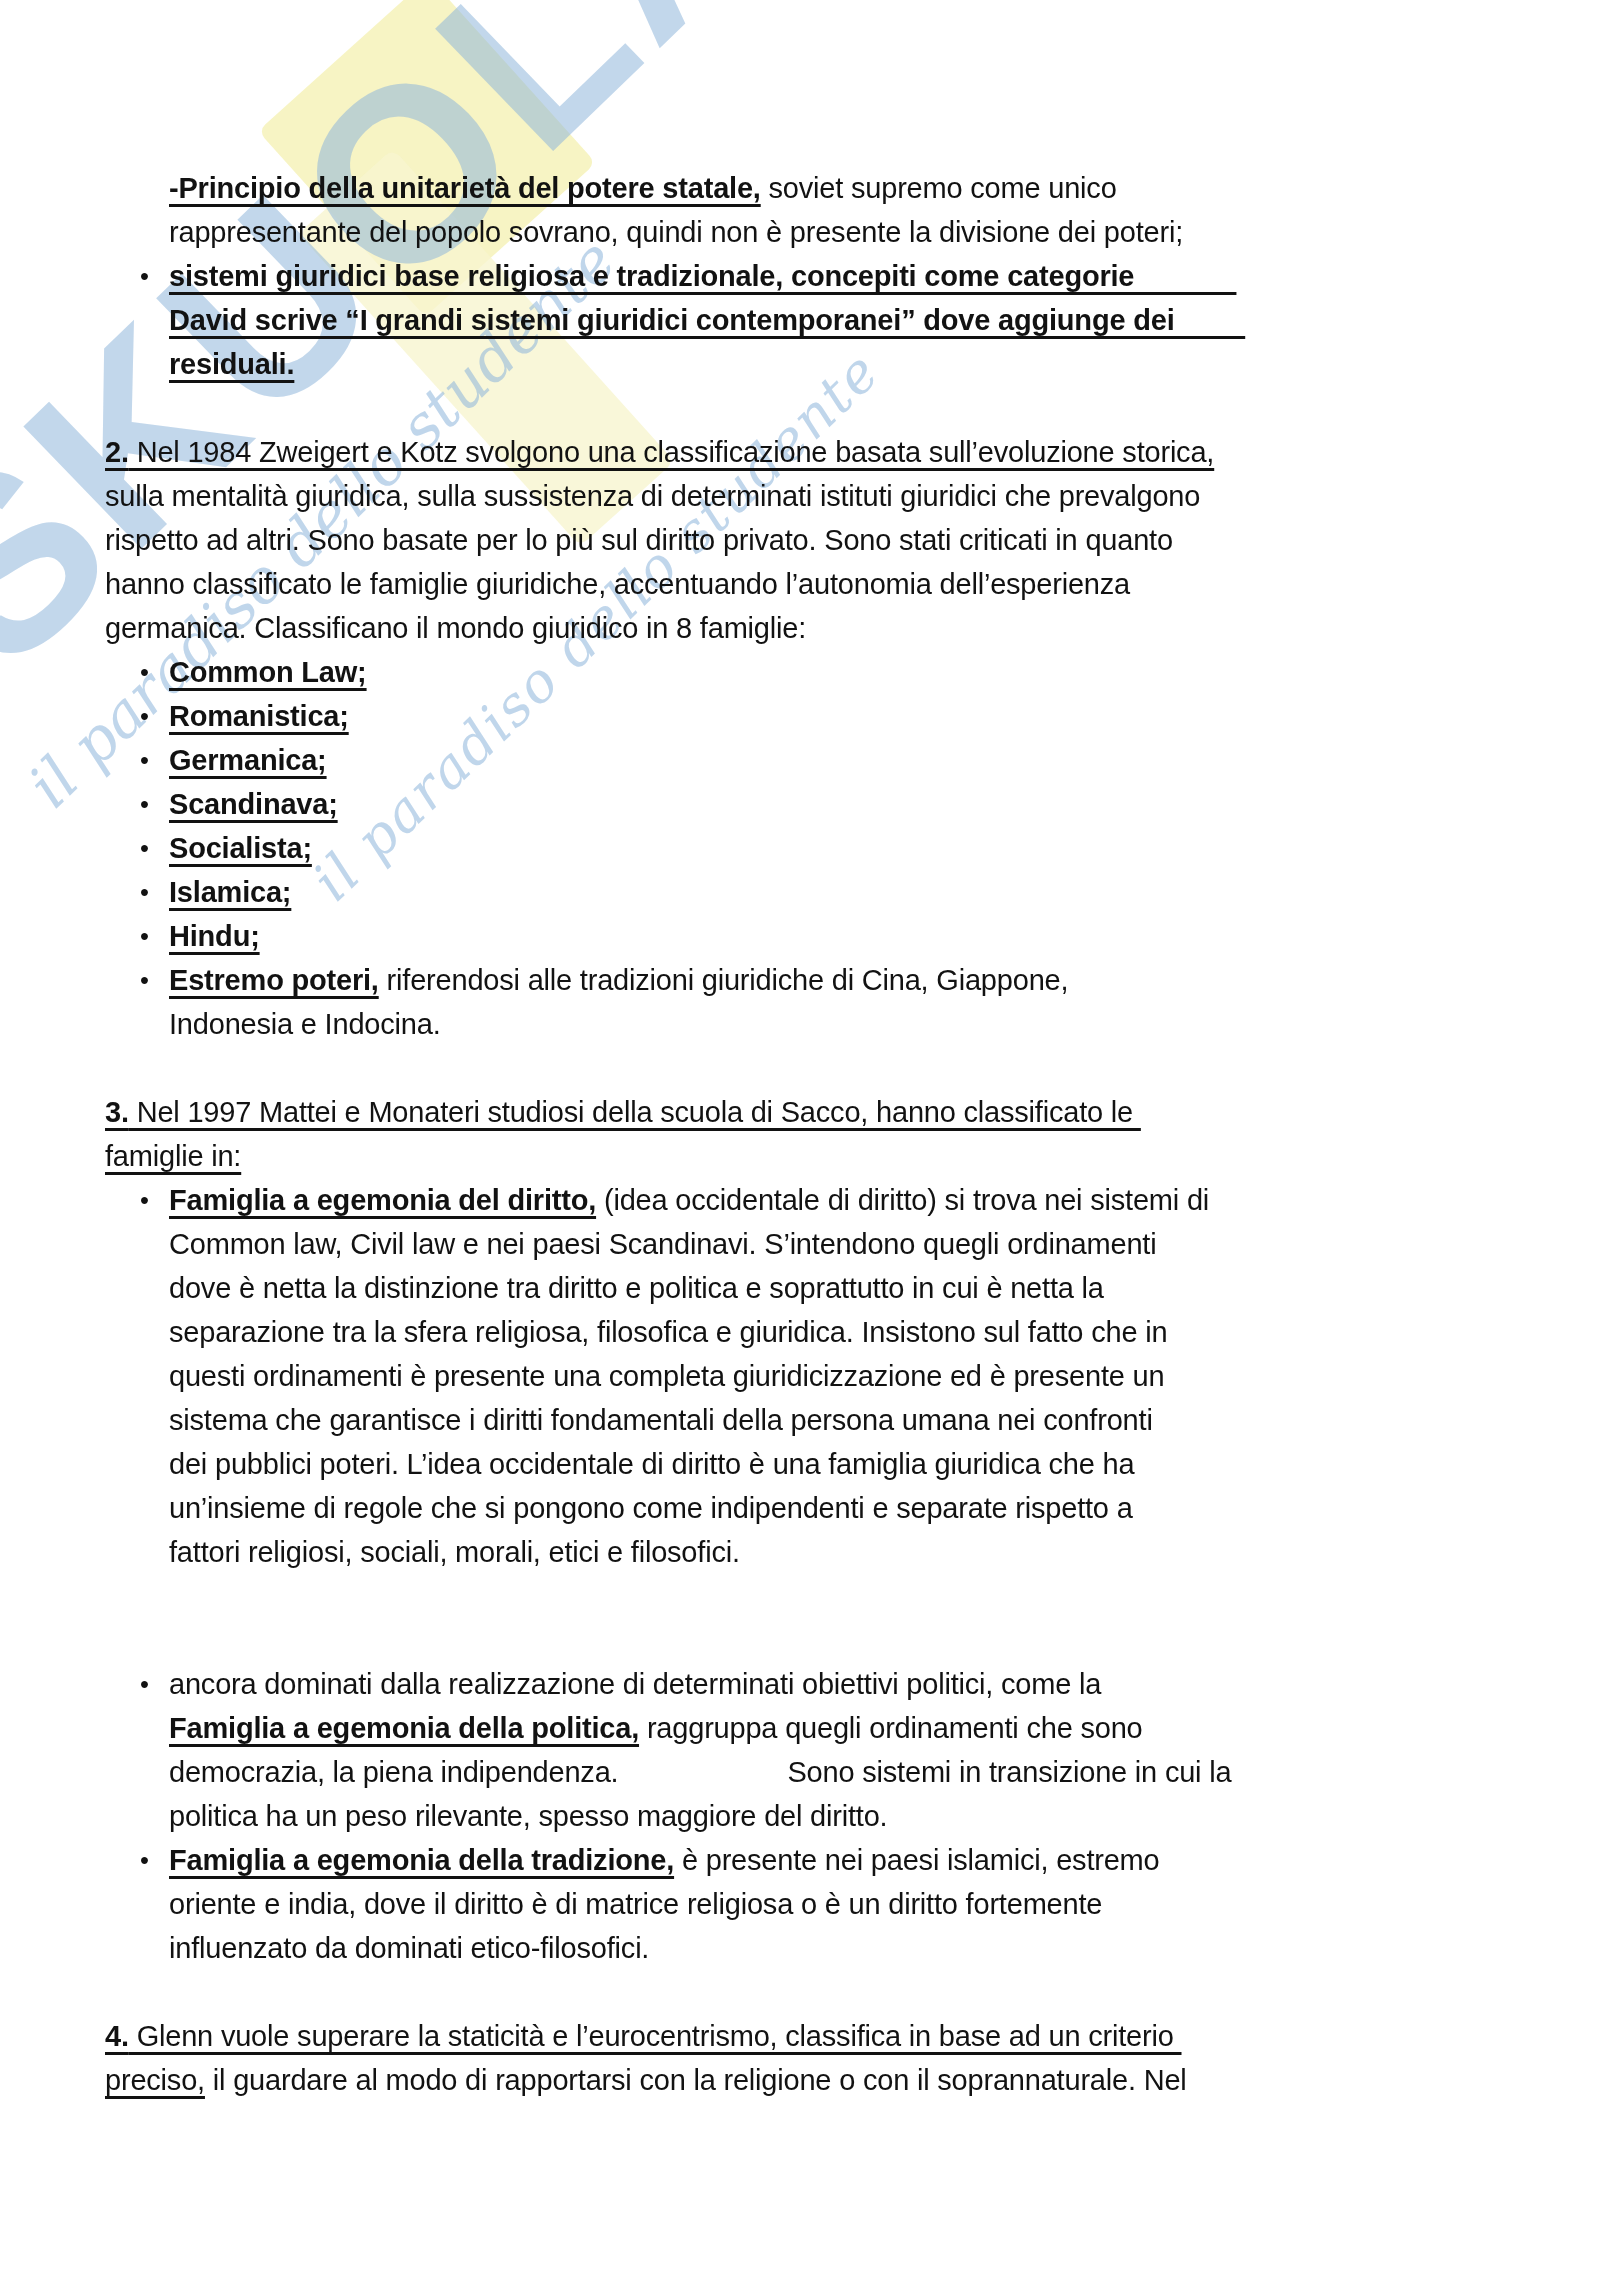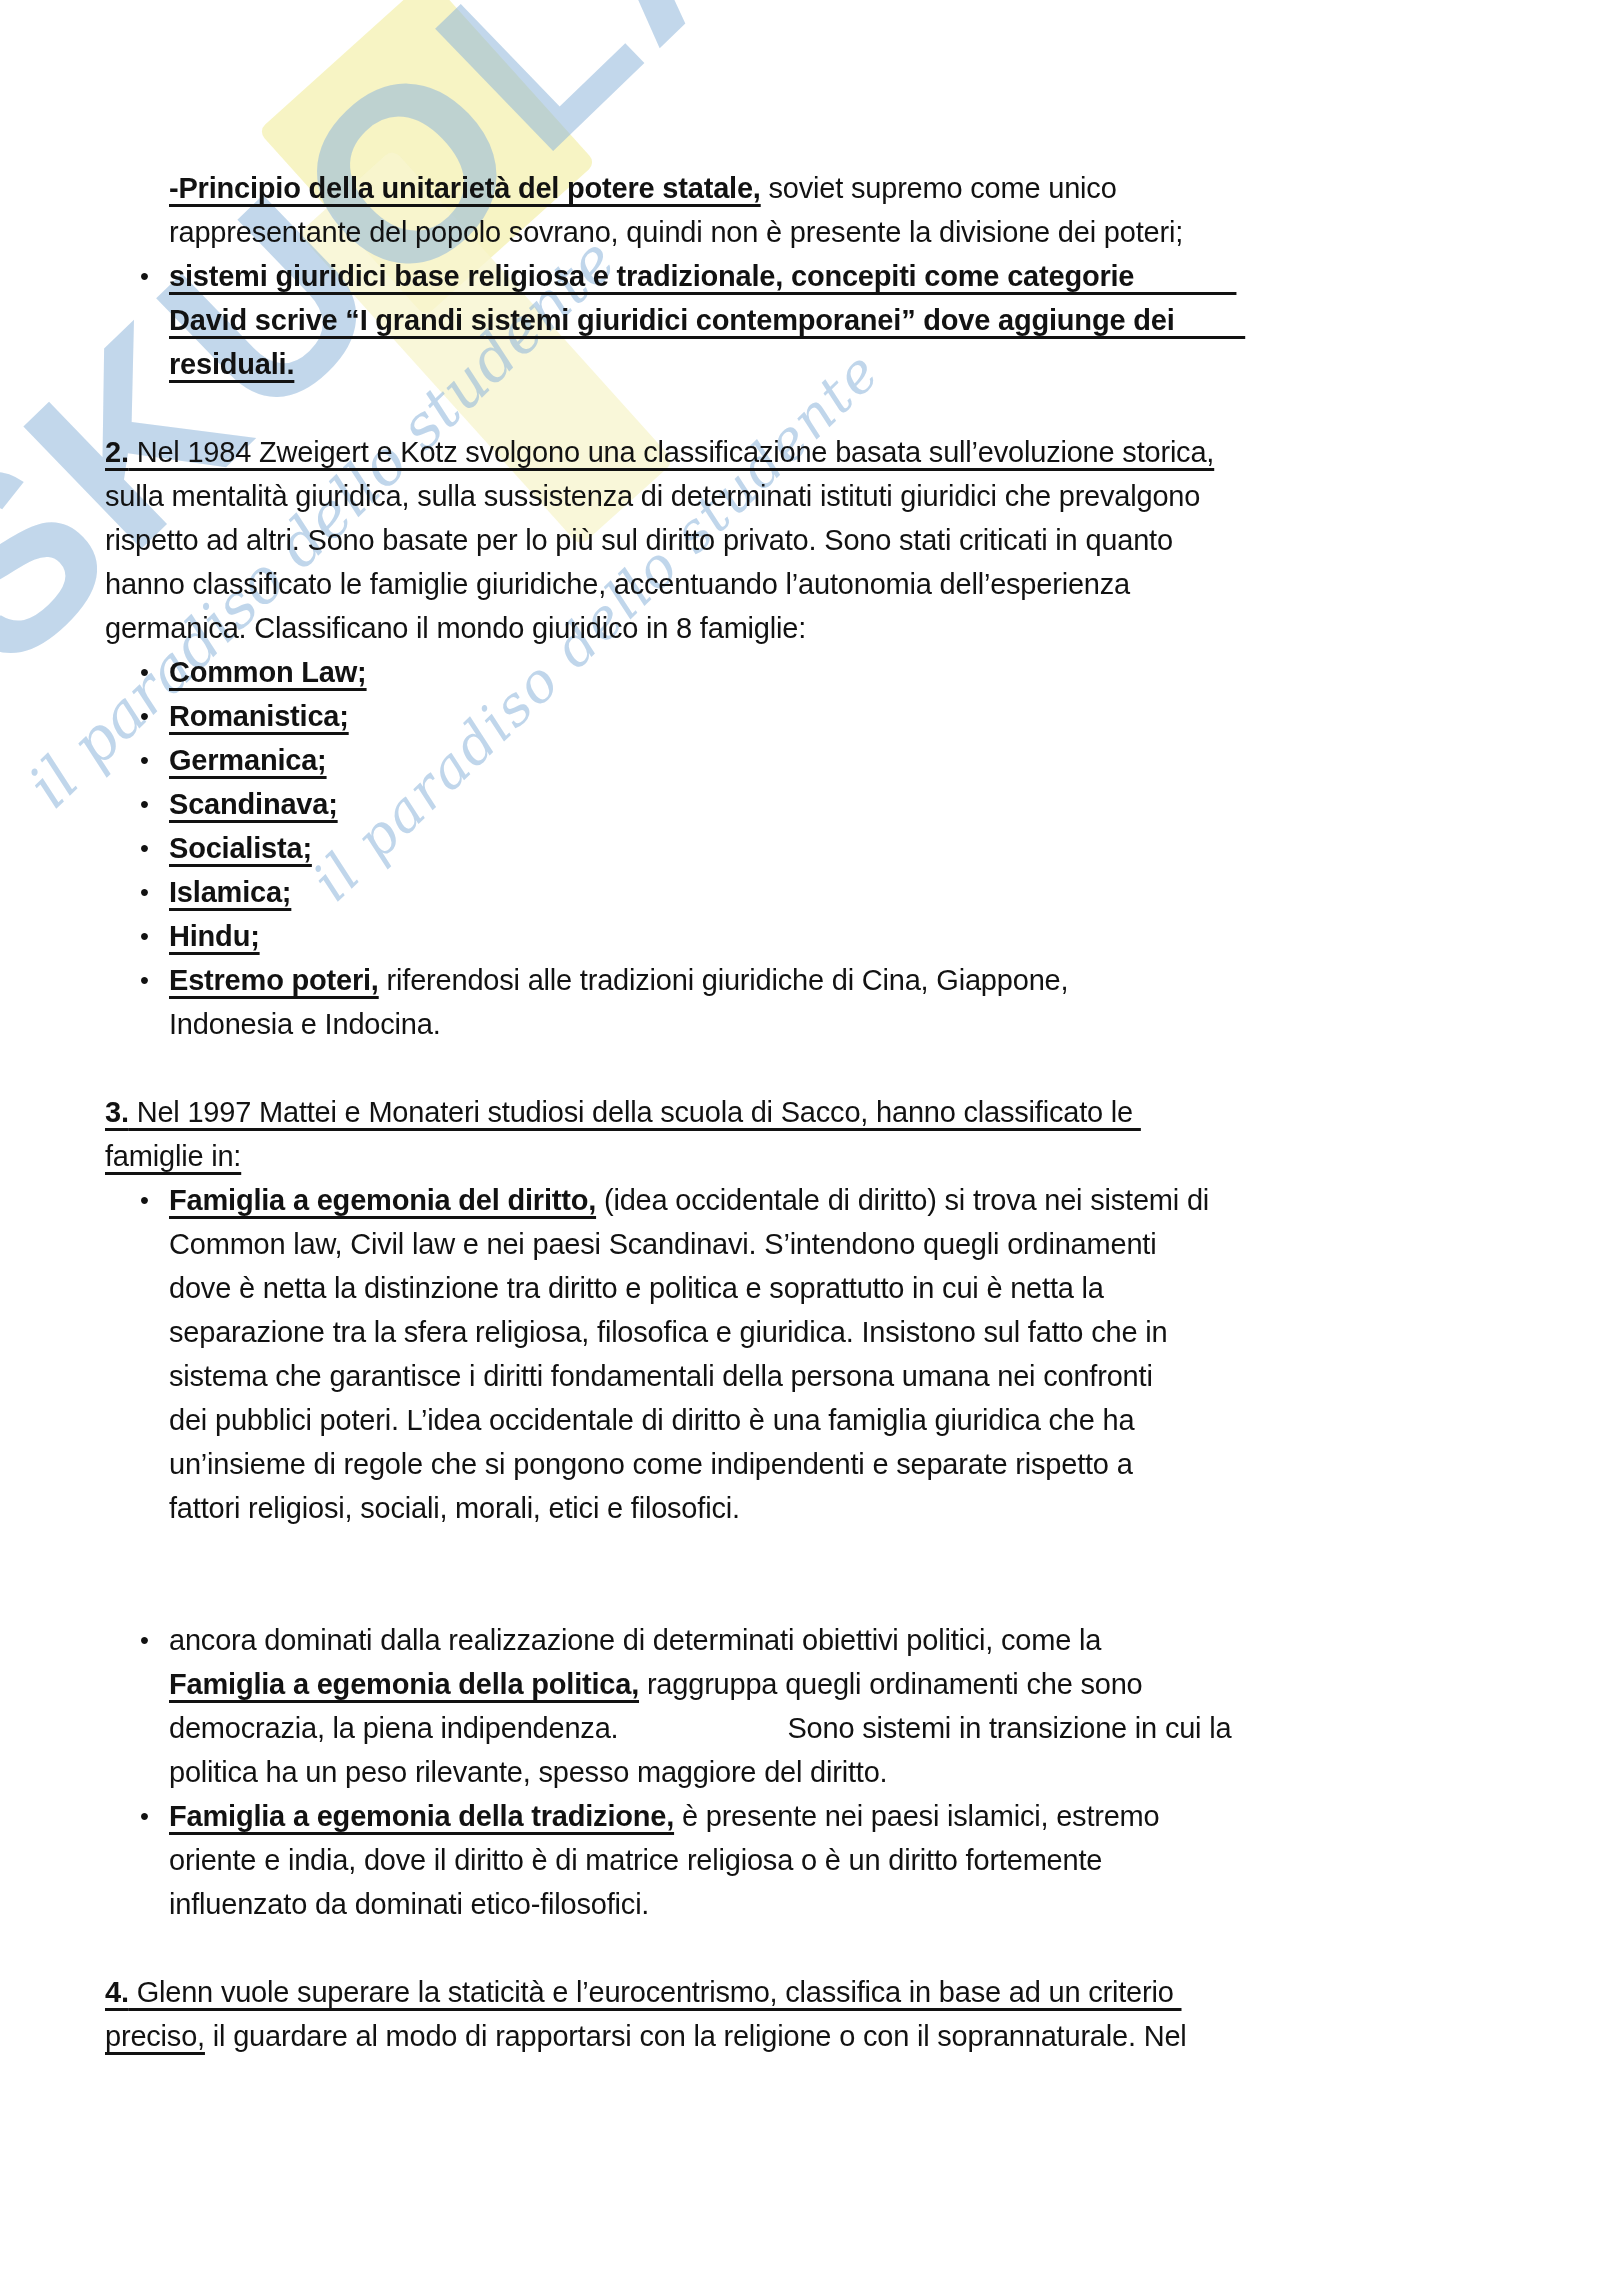--- a/index.html
+++ b/index.html
@@ -137,20 +137,21 @@
       <div class="block para">
         <div class="line"><span class="seg-bu">3.</span><span class="seg-u"> Nel 1997 Mattei e Monateri studiosi della scuola di Sacco, hanno classificato le </span></div>
         <div class="line"><span class="seg-u">famiglie in:</span></div>
       </div>
       <div class="block bullet">
         <span class="dot">•</span>
         <div class="line"><span class="seg-bu">Famiglia a egemonia del diritto,</span><span class="seg-r"> (idea occidentale di diritto) si trova nei sistemi di</span></div>
         <div class="line"><span class="seg-r">Common law, Civil law e nei paesi Scandinavi. S’intendono quegli ordinamenti</span></div>
         <div class="line"><span class="seg-r">dove è netta la distinzione tra diritto e politica e soprattutto in cui è netta la</span></div>
         <div class="line"><span class="seg-r">separazione tra la sfera religiosa, filosofica e giuridica. Insistono sul fatto che in</span></div>
+        <div class="line"><span class="seg-r">questi ordinamenti è presente una completa giuridicizzazione ed è presente un</span></div>
         <div class="line"><span class="seg-r">sistema che garantisce i diritti fondamentali della persona umana nei confronti</span></div>
         <div class="line"><span class="seg-r">dei pubblici poteri. L’idea occidentale di diritto è una famiglia giuridica che ha</span></div>
         <div class="line"><span class="seg-r">un’insieme di regole che si pongono come indipendenti e separate rispetto a</span></div>
         <div class="line"><span class="seg-r">fattori religiosi, sociali, morali, etici e filosofici.</span></div>
       </div>
       <div class="spacer double"></div>
       <div class="block bullet">
         <span class="dot">•</span>
         <div class="line"><span class="seg-r">ancora dominati dalla realizzazione di determinati obiettivi politici, come la</span></div>
         <div class="line"><span class="seg-bu">Famiglia a egemonia della politica,</span><span class="seg-r"> raggruppa quegli ordinamenti che sono</span></div>

